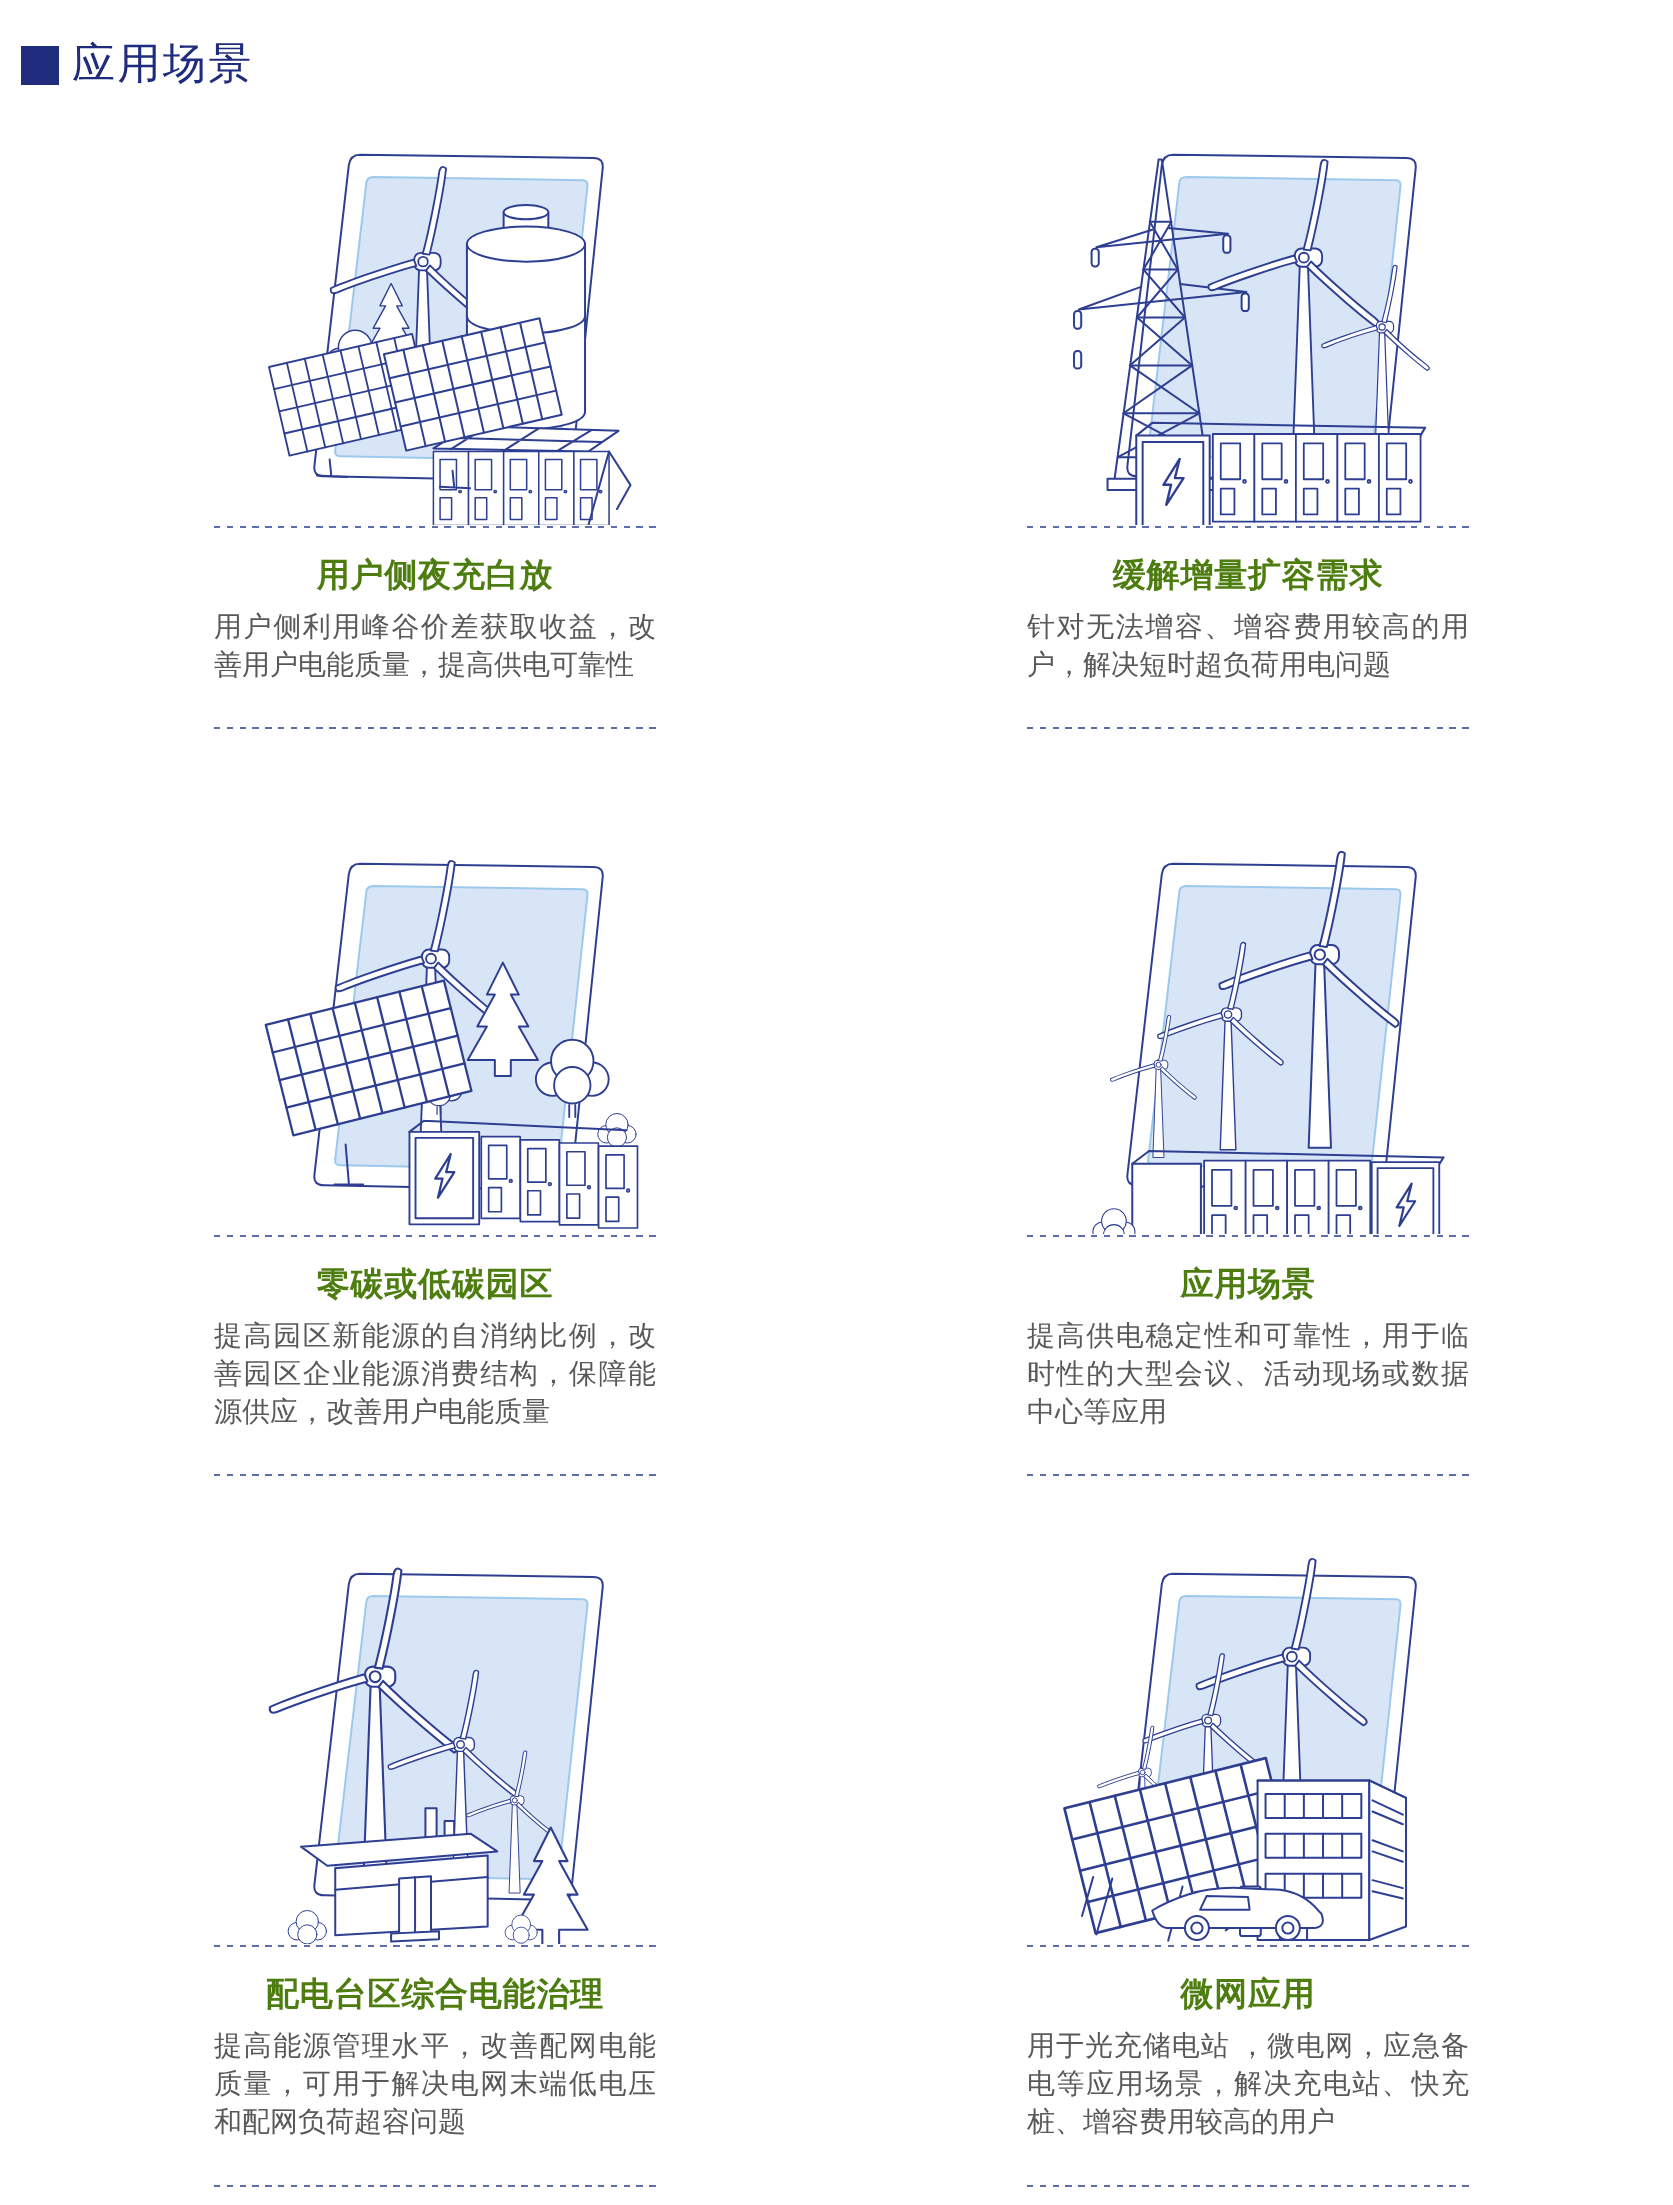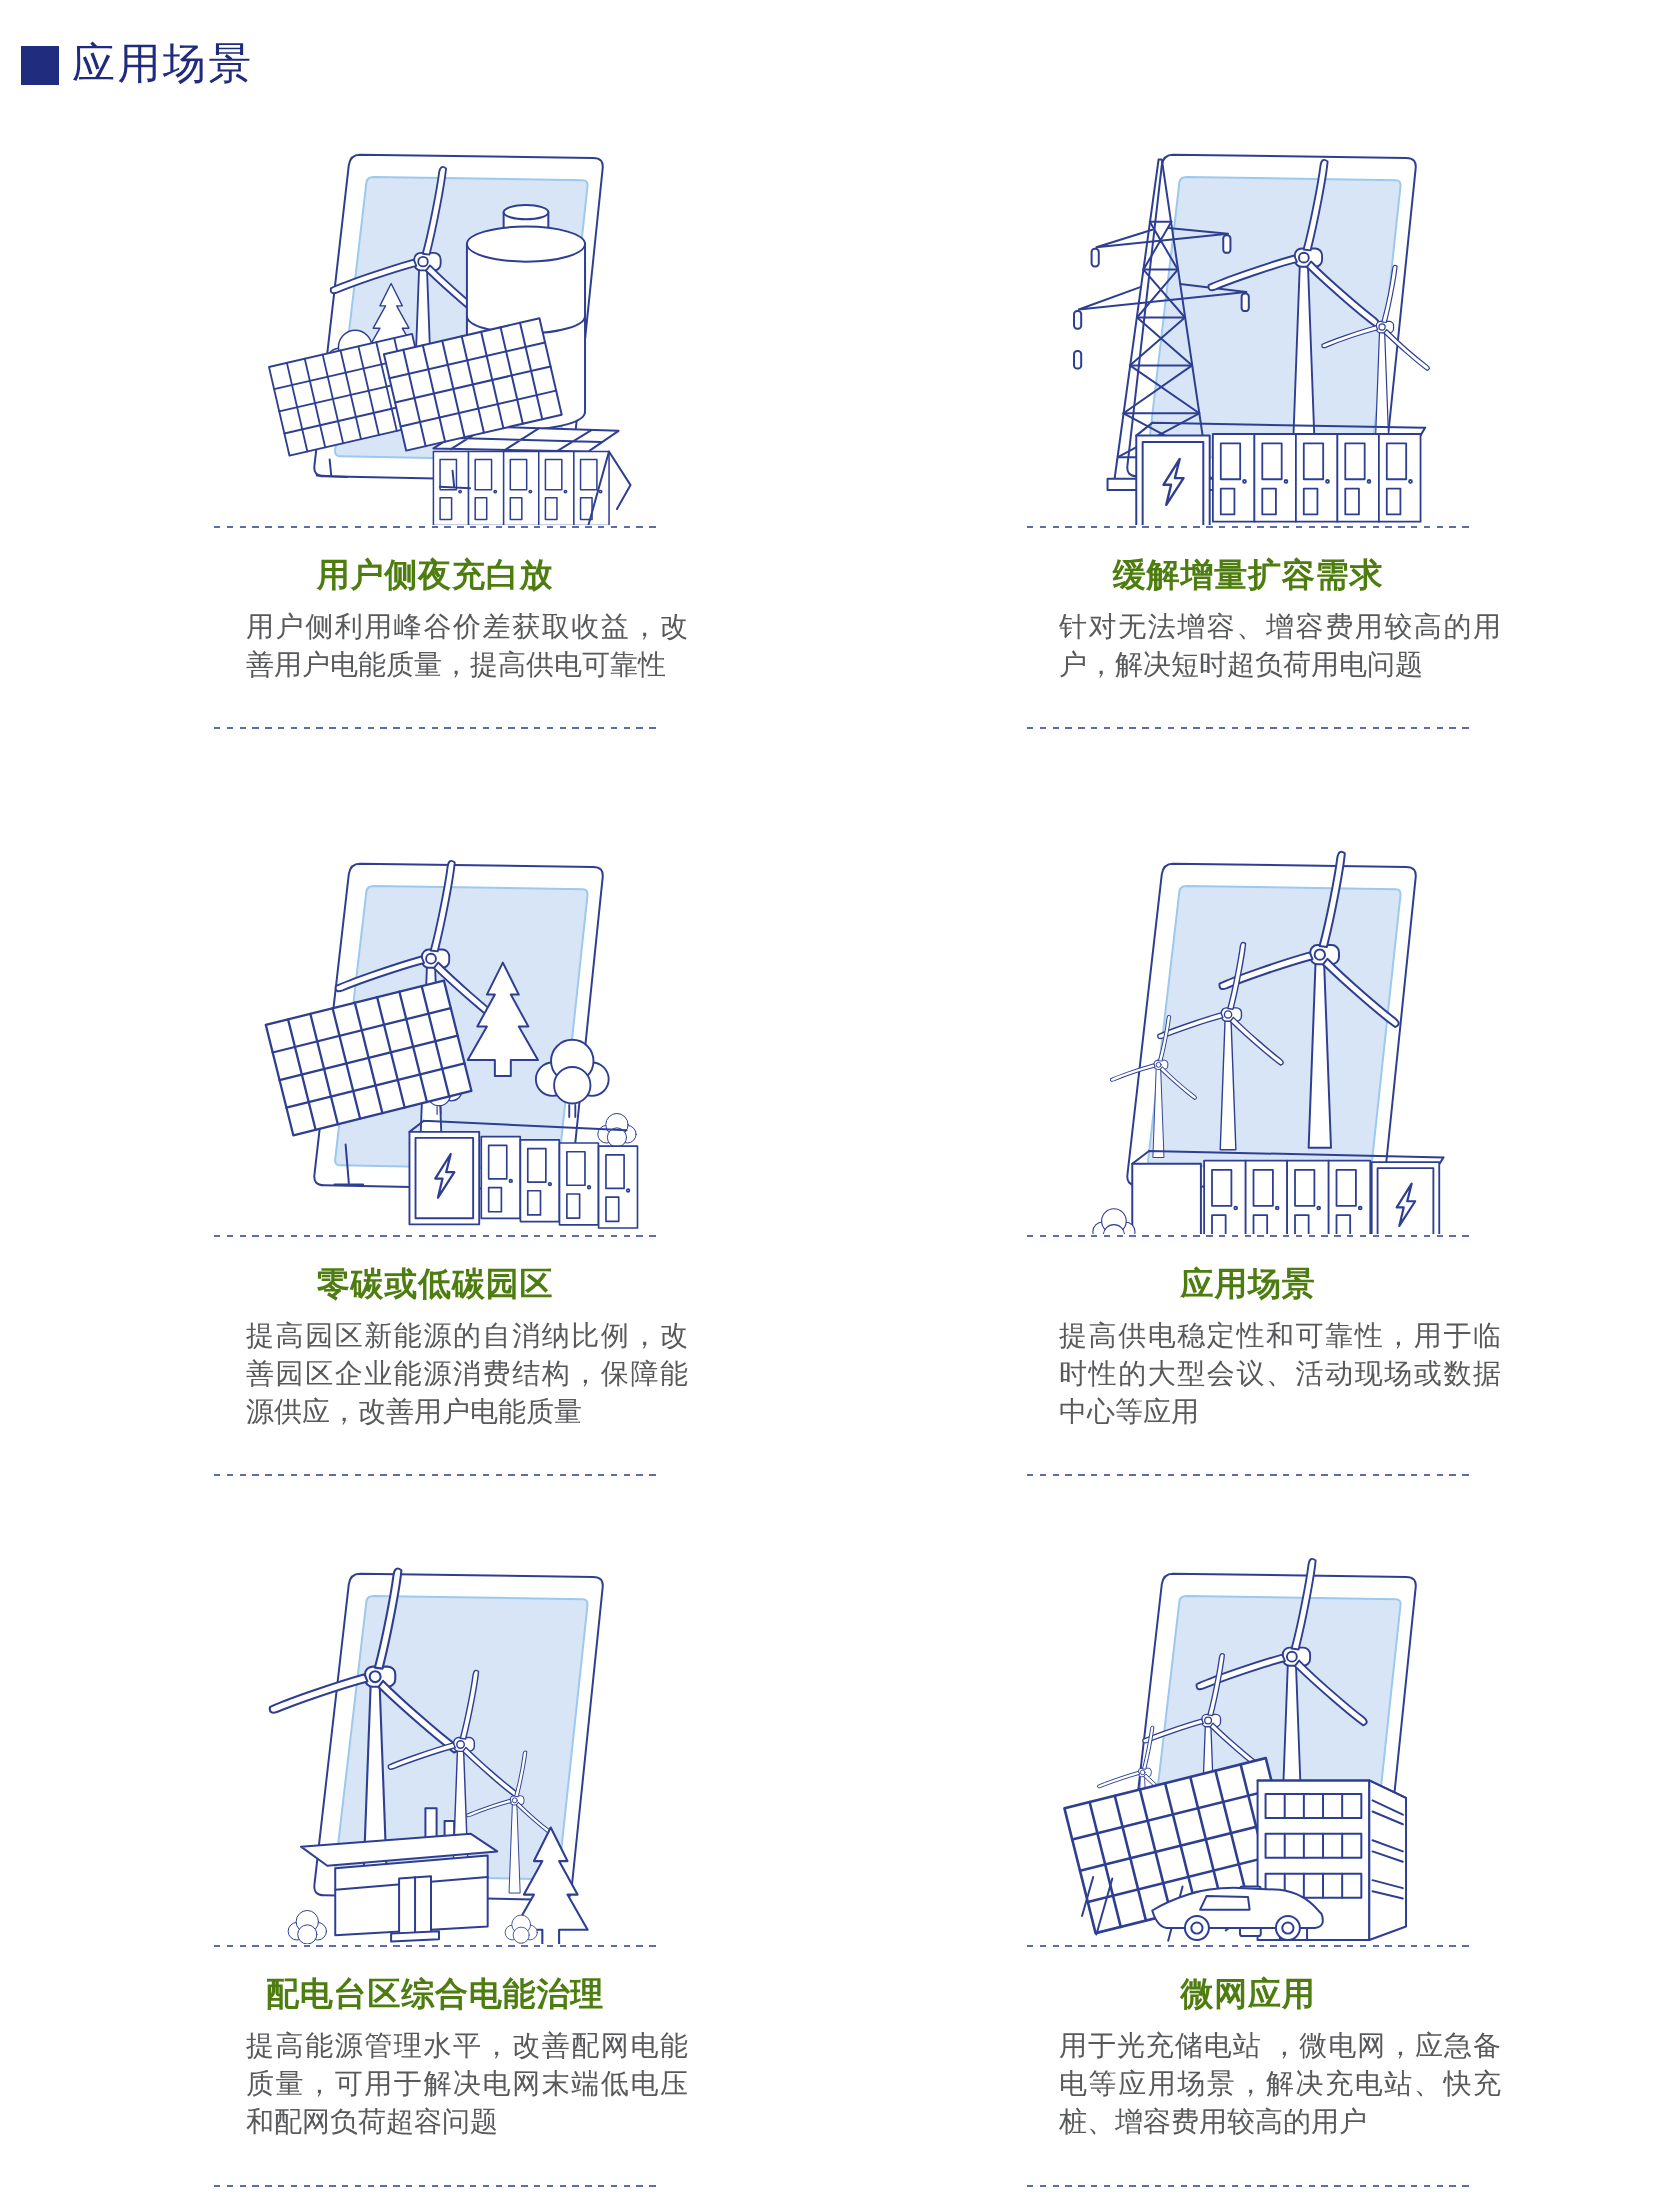--- a/index.html
+++ b/index.html
@@ -7,21 +7,21 @@
     width:1674px;height:2205px;position:relative;background:#ffffff;
     font-family:"Liberation Sans","DejaVu Sans",sans-serif;overflow:hidden;
   }
   .abs{position:absolute;}
   
   .hdr-square{left:21px;top:46px;width:38px;height:39px;background:#202d7e;}
   .page-title{left:72px;top:38px;font-size:43px;font-weight:normal;color:#1f2b7c;letter-spacing:2.4px;line-height:51px;}
   
   .dash{height:2.4px;background:repeating-linear-gradient(90deg,#5d6cab 0 6.4px,transparent 6.4px 12.8px);}
   .card-title{font-size:33px;line-height:42px;font-weight:bold;color:#4d7c0f;text-align:center;letter-spacing:0.8px;}
-  .card-body{font-size:28px;line-height:38px;color:#58595b;text-align:justify;margin-left:32px;}
+  .card-body{font-size:28px;line-height:38px;color:#58595b;text-align:justify;}
   
   .illus{stroke:#2e3f92;stroke-width:2.5;fill:none;stroke-linejoin:round;stroke-linecap:round;}
   .colL{left:214px;width:442px;}
   .colR{left:1027px;width:442px;}
 </style>
 </head>
 <body>
 
 <svg width="0" height="0" style="position:absolute" class="illus" aria-hidden="true">
   <defs>

